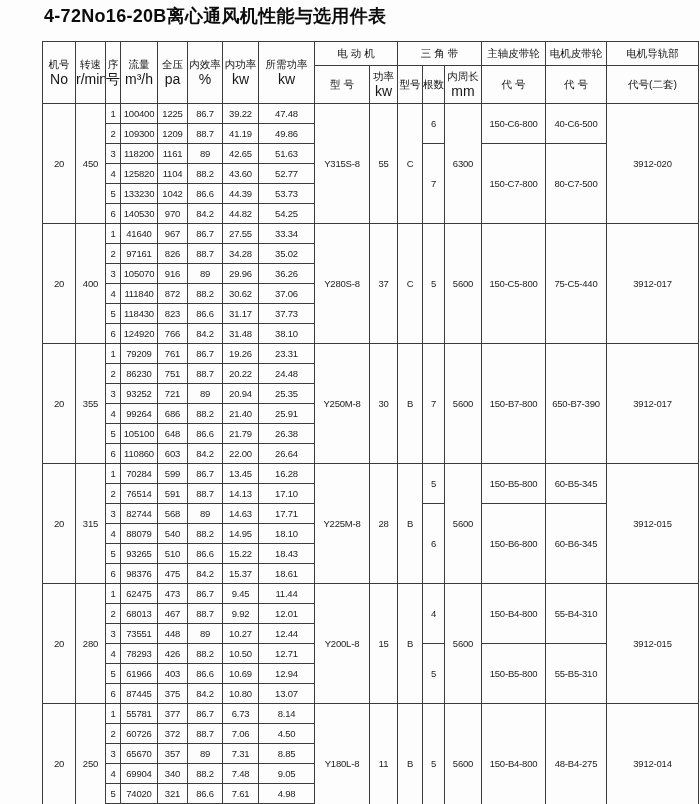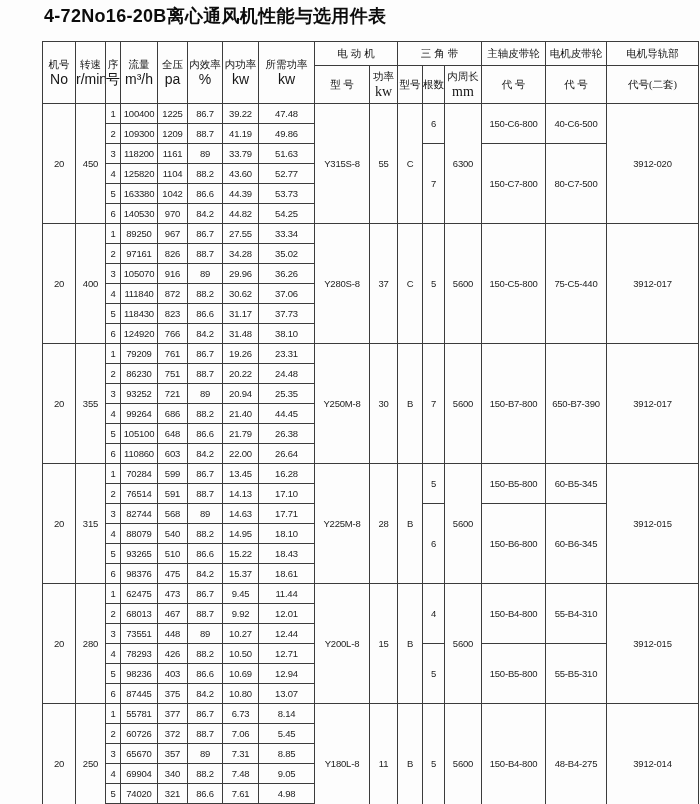--- a/index.html
+++ b/index.html
@@ -21,21 +21,21 @@
     width: 656px; border-collapse: collapse; table-layout: fixed;
   }
   .spec-table th, .spec-table td {
     border: 1px solid #3c3c3c;
     text-align: center; vertical-align: middle;
     padding: 0; overflow: hidden; white-space: nowrap;
     font-weight: normal;
   }
   thead th { font-size: 10.5px; color: #161616; }
   thead tr.hrow-1 { height: 24px; }
-  thead tr.hrow-2 { height: 38px; font-family: Liberation Serif, serif; }
+  thead tr.hrow-2 { height: 38px; }
   th .l1 { display: block; line-height: 1.25; }
   th .l2 { display: block; font-size: 14px; line-height: 1.1; margin-top: 1px; }
   tbody td {
     height: 19px; font-size: 9.5px; color: #222;
     letter-spacing: -0.2px;
   }
   tbody td.code { font-size: 9.5px; text-align: center; }
 </style>
 </head>
 <body>
@@ -144,55 +144,55 @@
           <td>1209</td>
           <td>88.7</td>
           <td>41.19</td>
           <td>49.86</td>
         </tr>
         <tr>
           <td>3</td>
           <td>118200</td>
           <td>1161</td>
           <td>89</td>
-          <td>33.79</td>
+          <td>42.65</td>
           <td>51.63</td>
           <td rowspan="4">7</td>
           <td rowspan="4" class="code">150-C7-800</td>
           <td rowspan="4" class="code">80-C7-500</td>
         </tr>
         <tr>
           <td>4</td>
           <td>125820</td>
           <td>1104</td>
           <td>88.2</td>
           <td>43.60</td>
           <td>52.77</td>
         </tr>
         <tr>
           <td>5</td>
-          <td>163380</td>
+          <td>133230</td>
           <td>1042</td>
           <td>86.6</td>
           <td>44.39</td>
           <td>53.73</td>
         </tr>
         <tr>
           <td>6</td>
           <td>140530</td>
           <td>970</td>
           <td>84.2</td>
           <td>44.82</td>
           <td>54.25</td>
         </tr>
         <tr>
           <td rowspan="6">20</td>
           <td rowspan="6">400</td>
           <td>1</td>
-          <td>89250</td>
+          <td>41640</td>
           <td>967</td>
           <td>86.7</td>
           <td>27.55</td>
           <td>33.34</td>
           <td rowspan="6" class="code">Y280S-8</td>
           <td rowspan="6">37</td>
           <td rowspan="6">C</td>
           <td rowspan="6">5</td>
           <td rowspan="6">5600</td>
           <td rowspan="6" class="code">150-C5-800</td>
@@ -272,21 +272,21 @@
           <td>89</td>
           <td>20.94</td>
           <td>25.35</td>
         </tr>
         <tr>
           <td>4</td>
           <td>99264</td>
           <td>686</td>
           <td>88.2</td>
           <td>21.40</td>
-          <td>44.45</td>
+          <td>25.91</td>
         </tr>
         <tr>
           <td>5</td>
           <td>105100</td>
           <td>648</td>
           <td>86.6</td>
           <td>21.79</td>
           <td>26.38</td>
         </tr>
         <tr>
@@ -398,21 +398,21 @@
           <td>426</td>
           <td>88.2</td>
           <td>10.50</td>
           <td>12.71</td>
           <td rowspan="3">5</td>
           <td rowspan="3" class="code">150-B5-800</td>
           <td rowspan="3" class="code">55-B5-310</td>
         </tr>
         <tr>
           <td>5</td>
-          <td>98236</td>
+          <td>61966</td>
           <td>403</td>
           <td>86.6</td>
           <td>10.69</td>
           <td>12.94</td>
         </tr>
         <tr>
           <td>6</td>
           <td>87445</td>
           <td>375</td>
           <td>84.2</td>
@@ -436,21 +436,21 @@
           <td rowspan="6" class="code">150-B4-800</td>
           <td rowspan="6" class="code">48-B4-275</td>
           <td rowspan="6" class="code">3912-014</td>
         </tr>
         <tr>
           <td>2</td>
           <td>60726</td>
           <td>372</td>
           <td>88.7</td>
           <td>7.06</td>
-          <td>5.45</td>
+          <td>4.50</td>
         </tr>
         <tr>
           <td>3</td>
           <td>65670</td>
           <td>357</td>
           <td>89</td>
           <td>7.31</td>
           <td>8.85</td>
         </tr>
         <tr>

